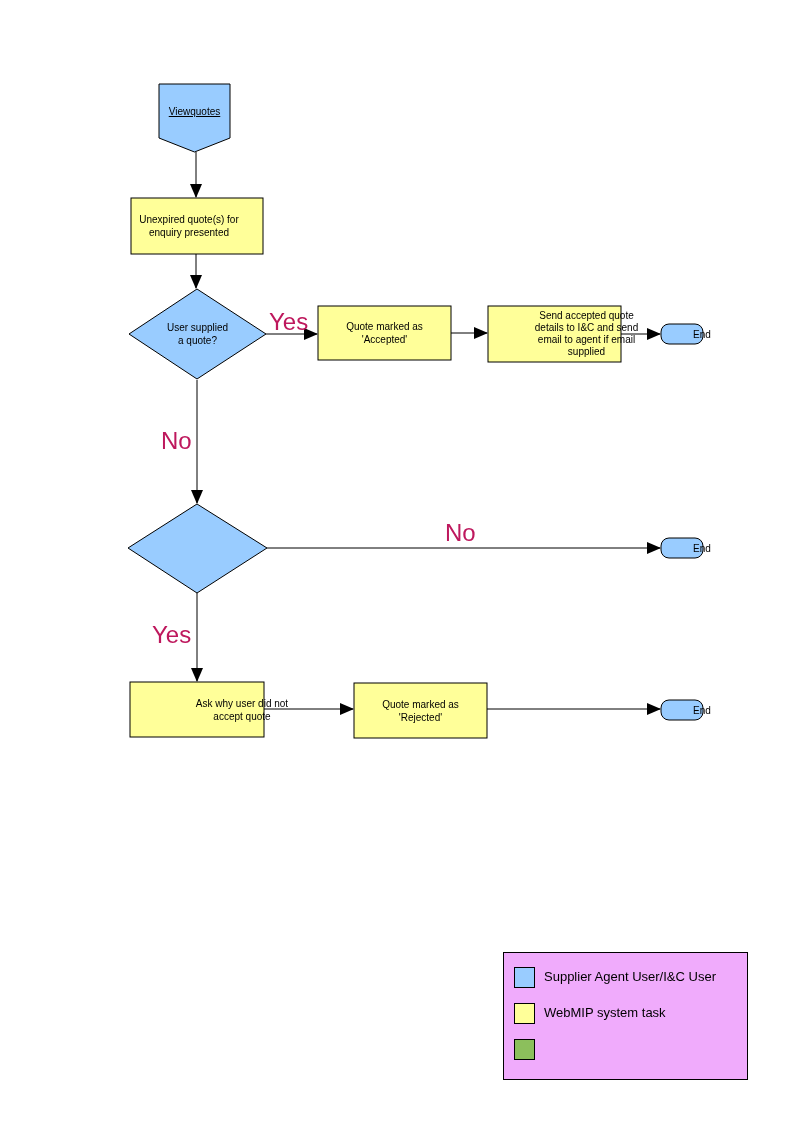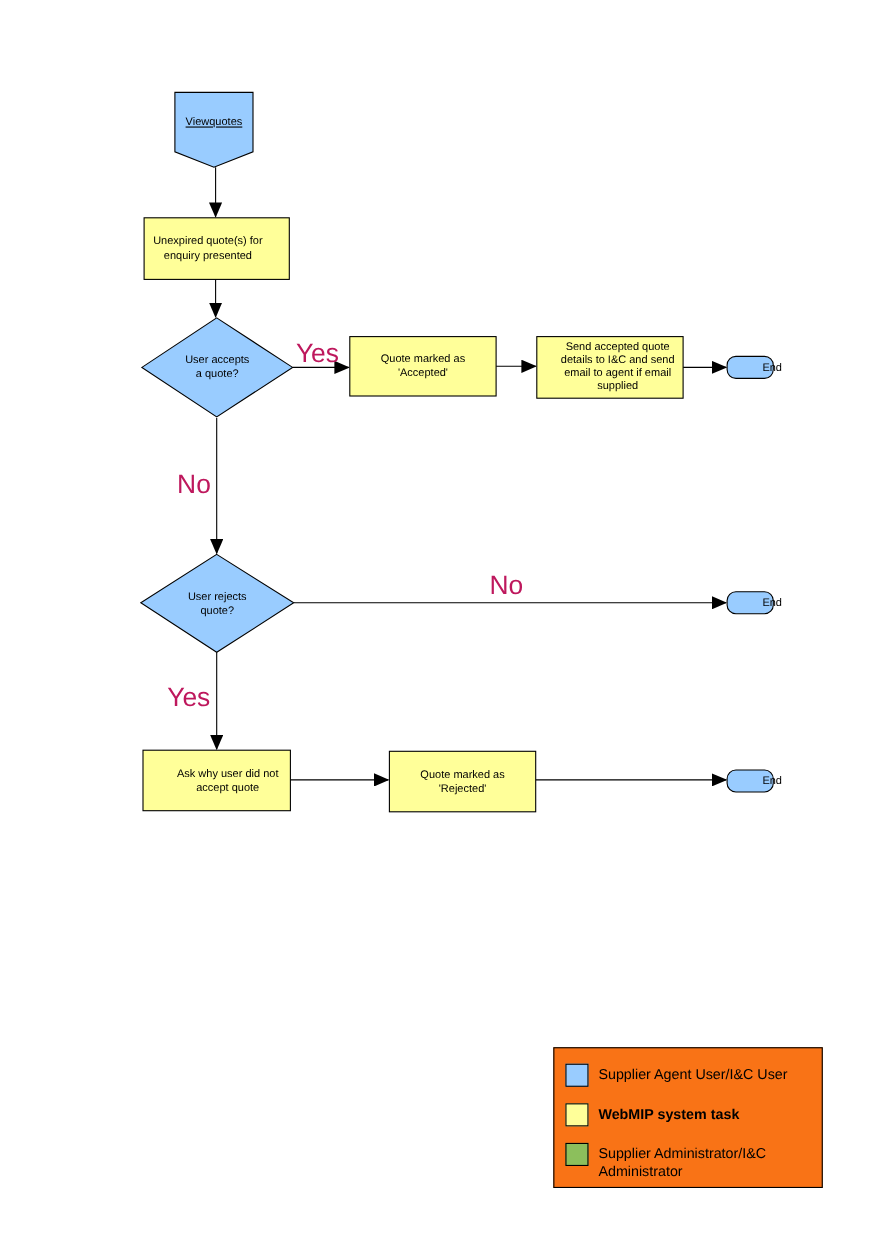--- a/index.html
+++ b/index.html
@@ -49,21 +49,21 @@
     font-size: 24px;
     line-height: 1;
     color: #be185d;
     white-space: nowrap;
   }
   .legend {
     position: absolute;
     left: 503px; top: 952px;
     width: 243px; height: 126px;
     border: 1px solid #000;
-    background: #f97316;
+    background: #f0abfc;
   }
   .legend .swatch {
     position: absolute;
     left: 10px;
     width: 21px; height: 21px;
     border: 1px solid #000;
     box-sizing: border-box;
   }
   .legend .legend-text {
     position: absolute;
@@ -107,46 +107,42 @@
     <polygon class="actor" points="197,504 267,548 197,593 128,548"></polygon>
     <rect class="actor" x="661" y="538" width="42" height="20" rx="8" ry="8"></rect>
     <rect class="task" x="130" y="682" width="134" height="55"></rect>
     <rect class="task" x="354" y="683" width="133" height="55"></rect>
     <rect class="actor" x="661" y="700" width="42" height="20" rx="8" ry="8"></rect>
   </svg>
 
   <div class="node-label" style="left:159px; top:84px; width:71px; height:54px;text-decoration:underline;">Viewquotes</div>
   <div class="node-label" style="left:131px; top:198px; width:116px; height:56px;">Unexpired quote(s) for
 enquiry presented</div>
-  <div class="node-label" style="left:129px; top:289px; width:137px; height:90px;">User accepts
+  <div class="node-label" style="left:129px; top:289px; width:137px; height:90px;">User supplied
 a quote?</div>
   <div class="node-label" style="left:318px; top:306px; width:133px; height:54px;">Quote marked as
 'Accepted'</div>
-  <div class="node-label" style="left:488px; top:306px; width:147px; height:56px; line-height:1.2;">Send accepted quote
+  <div class="node-label" style="left:513px; top:306px; width:147px; height:56px; line-height:1.2;">Send accepted quote
 details to I&amp;C and send
 email to agent if email
 supplied</div>
   <div class="end-label" style="left:661px; top:324px; width:42px; height:20px;">End</div>
-  <div class="node-label" style="left:128px; top:504px; width:139px; height:89px;">User rejects
-quote?</div>
   <div class="end-label" style="left:661px; top:538px; width:42px; height:20px;">End</div>
-  <div class="node-label" style="left:140px; top:682px; width:134px; height:55px;">Ask why user did not
+  <div class="node-label" style="left:130px; top:682px; width:134px; height:55px;padding-left:45px;">Ask why user did not
 accept quote</div>
   <div class="node-label" style="left:354px; top:683px; width:133px; height:55px;">Quote marked as
 'Rejected'</div>
   <div class="end-label" style="left:661px; top:700px; width:42px; height:20px;">End</div>
 
   <div class="edge-label" style="left:269px; top:310px;">Yes</div>
   <div class="edge-label" style="left:161px; top:429px;">No</div>
   <div class="edge-label" style="left:445px; top:521px;">No</div>
   <div class="edge-label" style="left:152px; top:623px;">Yes</div>
 
   <div class="legend">
     <div class="swatch" style="top: 14px; background-color: rgb(153, 204, 255);"></div>
     <div class="legend-text" style="top:16px;">Supplier Agent User/I&amp;C User</div>
     <div class="swatch" style="top: 50px; background-color: rgb(255, 255, 153);"></div>
-    <div class="legend-text" style="top:52px;font-weight:bold;">WebMIP system task</div>
+    <div class="legend-text" style="top:52px;">WebMIP system task</div>
     <div class="swatch" style="top: 86px; background-color: rgb(140, 191, 92);"></div>
-    <div class="legend-text" style="top:88px;">Supplier Administrator/I&amp;C
-Administrator</div>
   </div>
 
 </div>
 
 </body></html>

